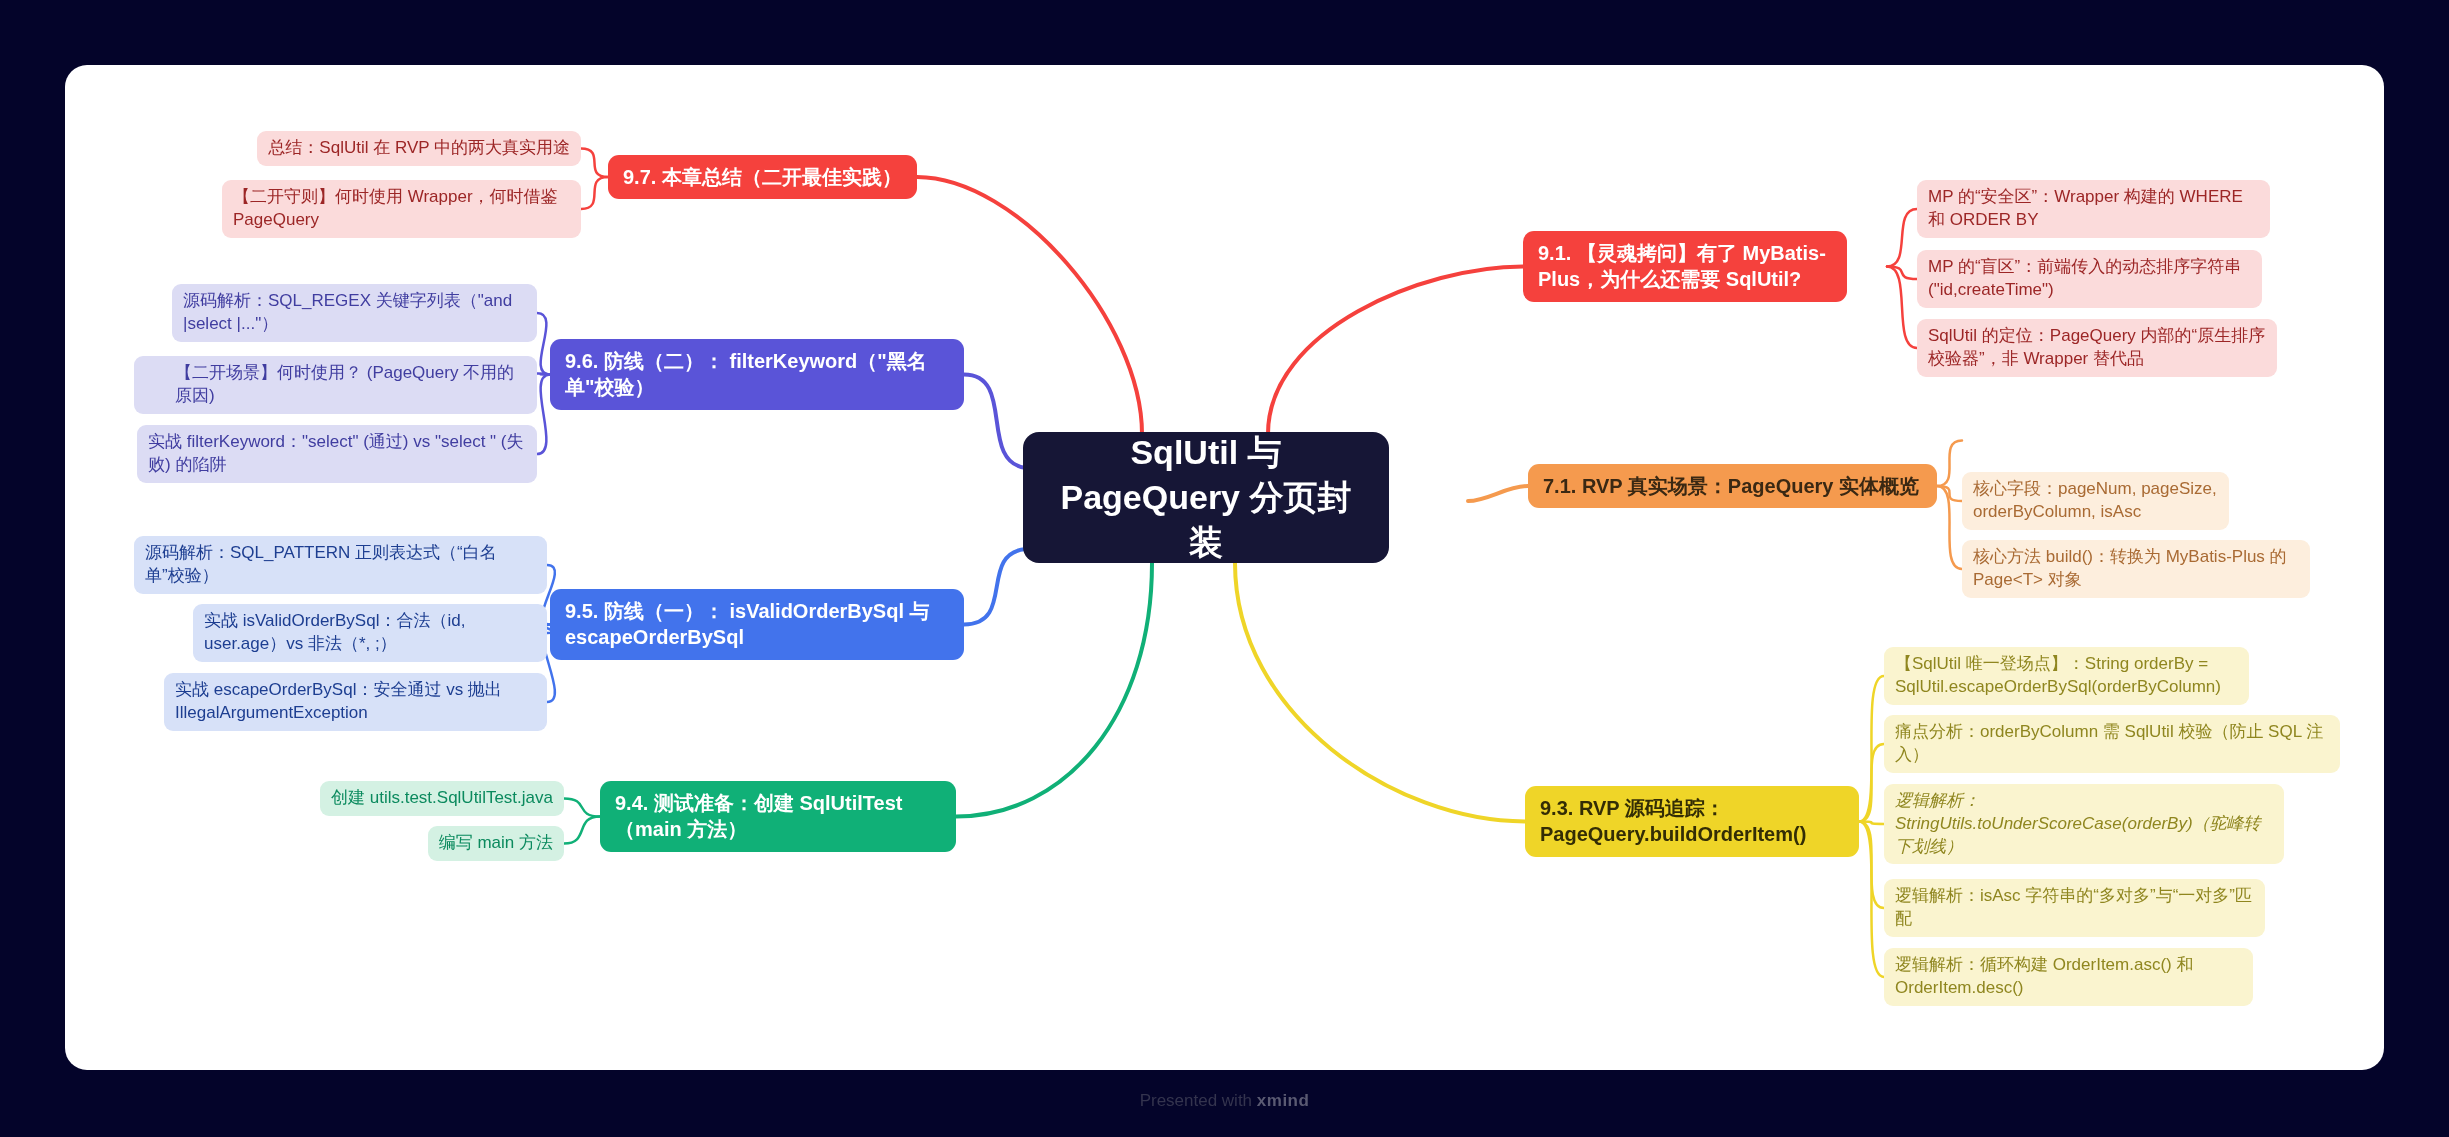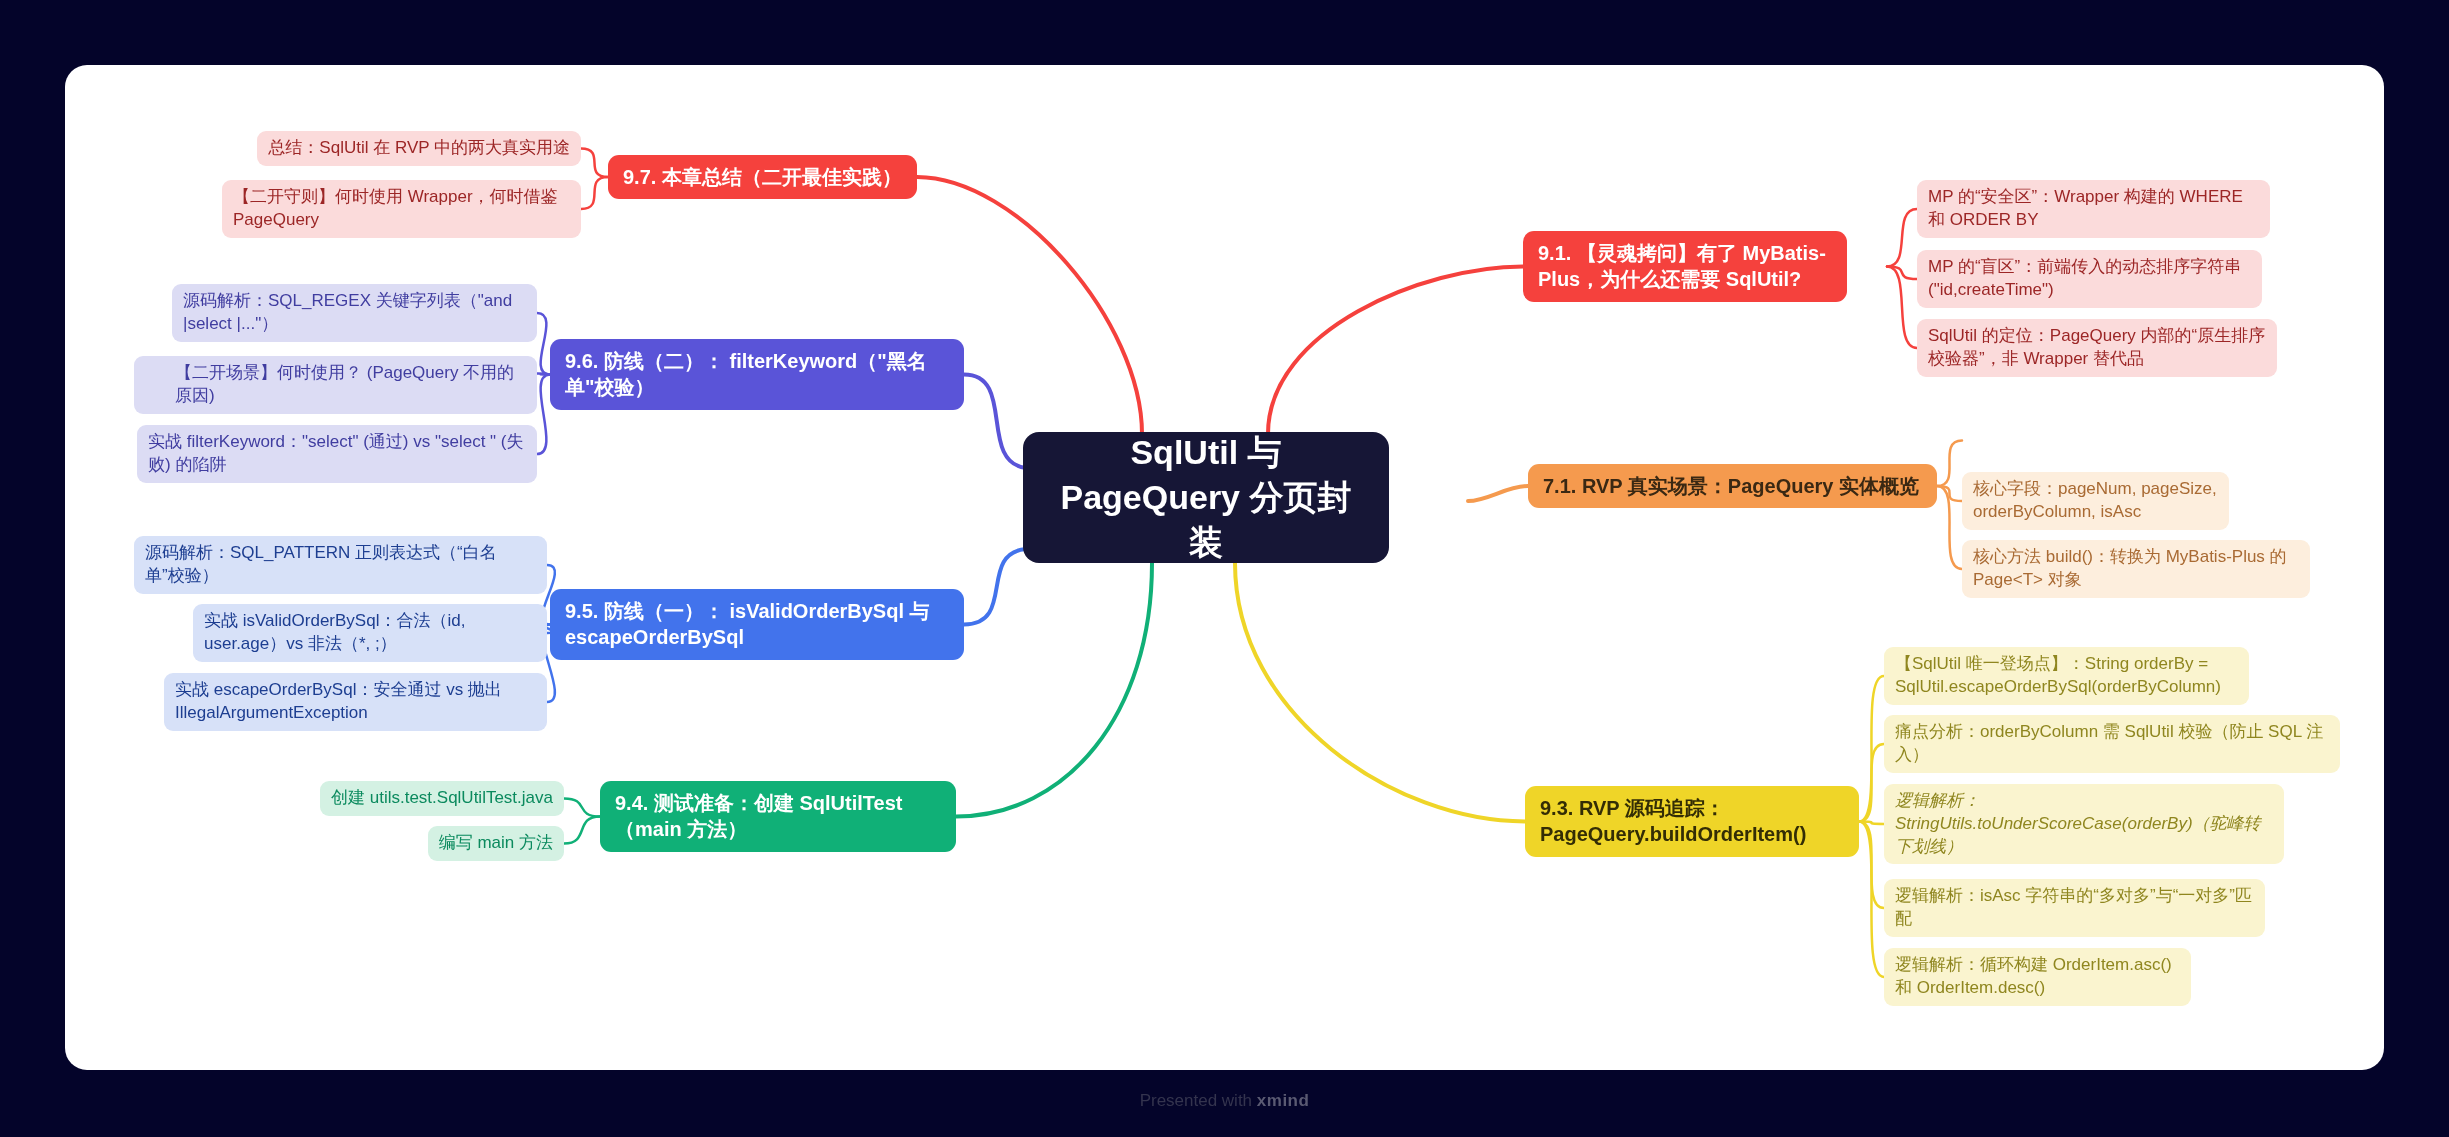--- a/index.html
+++ b/index.html
@@ -63,21 +63,21 @@
 
   <div class="node branch" style="left: 1528px; top: 464px; width: 409px; background: rgb(245, 154, 78); color: rgb(58, 40, 19);">7.1. RVP 真实场景：PageQuery 实体概览</div>
   <div class="node child" style="left: 1962px; top: 472px; width: 267px; background: rgb(253, 238, 221); color: rgb(169, 106, 51);">核心字段：pageNum, pageSize, orderByColumn, isAsc</div>
   <div class="node child" style="left: 1962px; top: 540px; width: 348px; background: rgb(253, 238, 221); color: rgb(169, 106, 51);">核心方法 build()：转换为 MyBatis-Plus 的 Page&lt;T&gt; 对象</div>
 
   <div class="node branch" style="left: 1525px; top: 786px; width: 334px; background: rgb(239, 213, 40); color: rgb(51, 45, 5);">9.3. RVP 源码追踪：PageQuery.buildOrderItem()</div>
   <div class="node child" style="left: 1884px; top: 647px; width: 365px; background: rgb(250, 244, 207); color: rgb(143, 134, 31);">【SqlUtil 唯一登场点】：String orderBy = SqlUtil.escapeOrderBySql(orderByColumn)</div>
   <div class="node child" style="left: 1884px; top: 715px; width: 456px; background: rgb(250, 244, 207); color: rgb(143, 134, 31);">痛点分析：orderByColumn 需 SqlUtil 校验（防止 SQL 注入）</div>
   <div class="node child" style="left: 1884px; top: 784px; width: 400px; background: rgb(250, 244, 207); color: rgb(143, 134, 31); font-style: italic;">逻辑解析：StringUtils.toUnderScoreCase(orderBy)（驼峰转下划线）</div>
   <div class="node child" style="left: 1884px; top: 879px; width: 381px; background: rgb(250, 244, 207); color: rgb(143, 134, 31);">逻辑解析：isAsc 字符串的“多对多”与“一对多”匹配</div>
-  <div class="node child" style="left: 1884px; top: 948px; width: 307px; background: rgb(250, 244, 207); color: rgb(143, 134, 31);">逻辑解析：循环构建 OrderItem.asc() 和 OrderItem.desc()</div>
+  <div class="node child" style="left: 1884px; top: 948px; width: 369px; background: rgb(250, 244, 207); color: rgb(143, 134, 31);">逻辑解析：循环构建 OrderItem.asc() 和 OrderItem.desc()</div>
 
   <div class="node branch" style="left: 600px; top: 781px; width: 356px; background: rgb(16, 176, 119); color: rgb(255, 255, 255);">9.4. 测试准备：创建 SqlUtilTest（main 方法）</div>
   <div class="node child nowrap" style="right: 1885px; top: 781px; background: rgb(212, 241, 227); color: rgb(11, 138, 94);">创建 utils.test.SqlUtilTest.java</div>
   <div class="node child nowrap" style="right: 1885px; top: 826px; background: rgb(212, 241, 227); color: rgb(11, 138, 94);">编写 main 方法</div>
 
   <div class="node branch" style="left: 550px; top: 589px; width: 414px; background: rgb(66, 115, 236); color: rgb(255, 255, 255);">9.5. 防线（一）： isValidOrderBySql 与 escapeOrderBySql</div>
   <div class="node child" style="right: 1902px; top: 536px; width: 413px; background: rgb(215, 225, 248); color: rgb(29, 62, 145);">源码解析：SQL_PATTERN 正则表达式（“白名单”校验）</div>
   <div class="node child" style="right: 1902px; top: 604px; width: 354px; background: rgb(215, 225, 248); color: rgb(29, 62, 145);">实战 isValidOrderBySql：合法（id, user.age）vs 非法（*, ;）</div>
   <div class="node child" style="right: 1902px; top: 673px; width: 383px; background: rgb(215, 225, 248); color: rgb(29, 62, 145);">实战 escapeOrderBySql：安全通过 vs 抛出 IllegalArgumentException</div>
 

